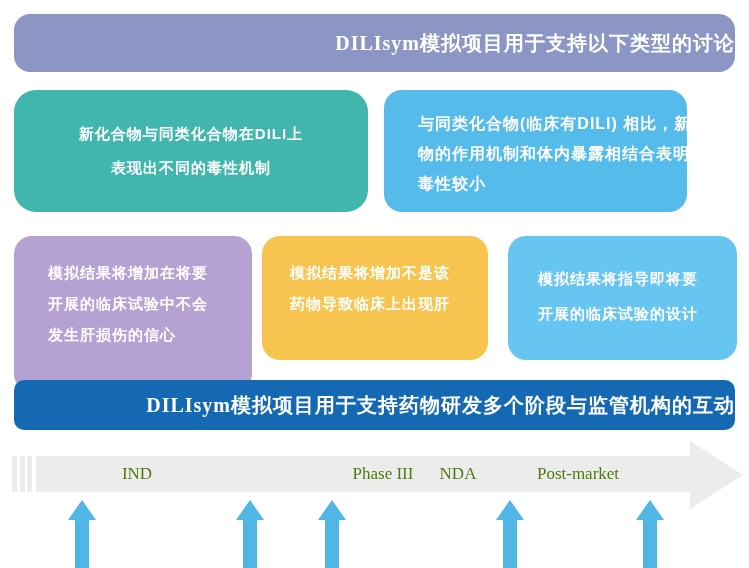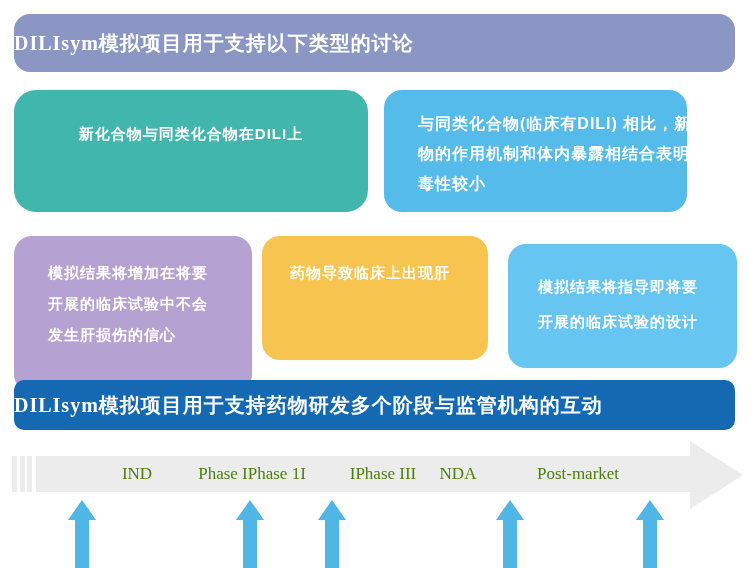--- a/index.html
+++ b/index.html
@@ -1,35 +1,35 @@
 <!DOCTYPE html>
 <html><head>
 <meta charset="utf-8">
 <style>
   html,body{margin:0;padding:0;background:#ffffff;}
   #stage{position:relative;width:749px;height:568px;background:#ffffff;overflow:hidden;
          font-family:"Liberation Sans",sans-serif;}
-  .banner{position:absolute;left:14px;width:721px;display:flex;align-items:center;justify-content:flex-start;
+  .banner{position:absolute;left:14px;width:721px;display:flex;align-items:center;justify-content:flex-end;
           color:#ffffff;font-weight:bold;font-size:20px;letter-spacing:1px;
           font-family:"Liberation Serif","Liberation Sans",serif;}
   .banner-top{top:14px;height:58px;background:#8b96c5;border-radius:16px;}
   .banner-bottom{top:380px;height:50px;background:#1569b3;border-radius:10px;}
   .box{position:absolute;box-sizing:border-box;border-radius:18px;color:#ffffff;font-weight:bold;
        font-size:15px;letter-spacing:1px;}
   .box div{white-space:nowrap;}
   .box-teal{left:14px;top:90px;width:354px;height:122px;background:#41b6ac;text-align:center;
             padding-top:27px;line-height:34px;border-radius:22px;}
   .box-blue{left:384px;top:90px;width:303px;height:122px;background:#55bbea;
             padding:19px 20px 0 34px;line-height:30px;font-size:16px;}
   .box-purple{left:14px;top:236px;width:238px;height:156px;background:#b6a1d3;
               padding:21px 0 0 34px;line-height:31px;}
   .box-yellow{left:262px;top:236px;width:226px;height:124px;background:#f6c44f;
               padding:21px 0 0 28px;line-height:31px;}
   .box-sky{left:508px;top:236px;width:229px;height:124px;background:#67c5f1;
-           padding:25px 0 0 30px;line-height:35px;margin-top:8px;}
+           padding:25px 0 0 30px;line-height:35px;}
   
   .tick{position:absolute;top:456px;width:5px;height:36px;background:#ececec;}
   .tick1{left:12px;} .tick2{left:20px;} .tick3{left:27px;}
   .tl-bar{position:absolute;left:36px;top:456px;width:654px;height:36px;background:#ececec;}
   .tl-head{position:absolute;left:690px;top:441px;width:0;height:0;
            border-top:34px solid transparent;border-bottom:34px solid transparent;
            border-left:53px solid #ececec;}
   .tl-label{position:absolute;top:464px;transform:translateX(-50%);color:#4d7c0f;
             font-family:"Liberation Serif",serif;font-size:17px;white-space:nowrap;}
   .l1{left:137px;} .l2{left:252px;} .l3{left:383px;} .l4{left:458px;} .l5{left:578px;}
@@ -45,56 +45,57 @@
 <body>
 
 <div id="stage">
 
   <div class="banner banner-top">
     <span>DILIsym模拟项目用于支持以下类型的讨论</span>
   </div>
 
   <div class="box box-teal">
     <div>新化合物与同类化合物在DILI上</div>
+    <div>表现出不同的毒性机制</div>
   </div>
 
   <div class="box box-blue">
     <div>与同类化合物(临床有DILI) 相比，新化合</div>
     <div>物的作用机制和体内暴露相结合表明其肝</div>
     <div>毒性较小</div>
   </div>
 
   <div class="box box-purple">
     <div>模拟结果将增加在将要</div>
     <div>开展的临床试验中不会</div>
     <div>发生肝损伤的信心</div>
   </div>
 
   <div class="box box-yellow">
+    <div>模拟结果将增加不是该</div>
     <div>药物导致临床上出现肝</div>
   </div>
 
   <div class="box box-sky">
     <div>模拟结果将指导即将要</div>
     <div>开展的临床试验的设计</div>
   </div>
 
   <div class="banner banner-bottom">
     <span>DILIsym模拟项目用于支持药物研发多个阶段与监管机构的互动</span>
   </div>
 
   <div class="tick tick1"></div>
   <div class="tick tick2"></div>
   <div class="tick tick3"></div>
   <div class="tl-bar"></div>
   <div class="tl-head"></div>
 
   <span class="tl-label l1">IND</span>
-  <span class="tl-label l2">Phase IPhase 1I</span>
-  <span class="tl-label l3">IPhase III</span>
+  <span class="tl-label l3">Phase III</span>
   <span class="tl-label l4">NDA</span>
   <span class="tl-label l5">Post-market</span>
 
   <div class="up-arrow a1">
     <div class="head"></div>
     <div class="shaft"></div>
   </div>
   <div class="up-arrow a2">
     <div class="head"></div>
     <div class="shaft"></div>

